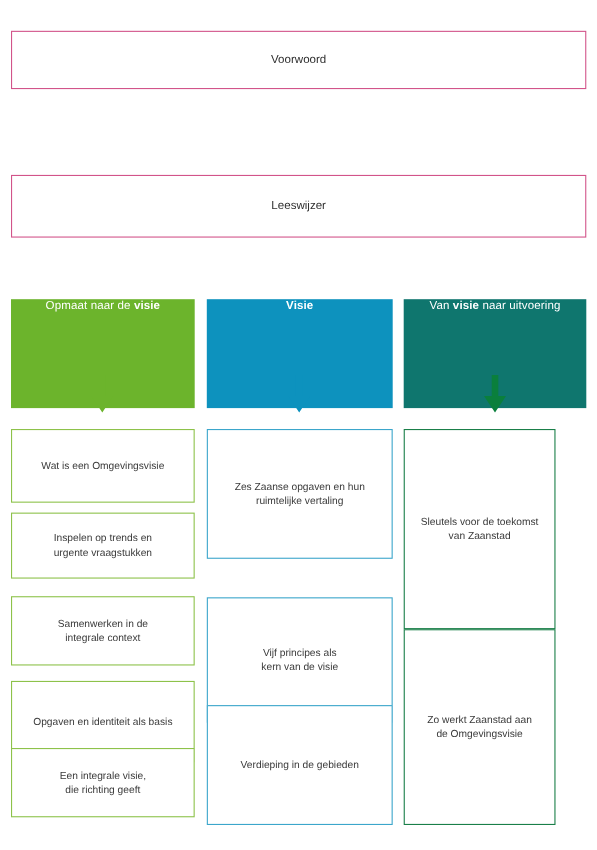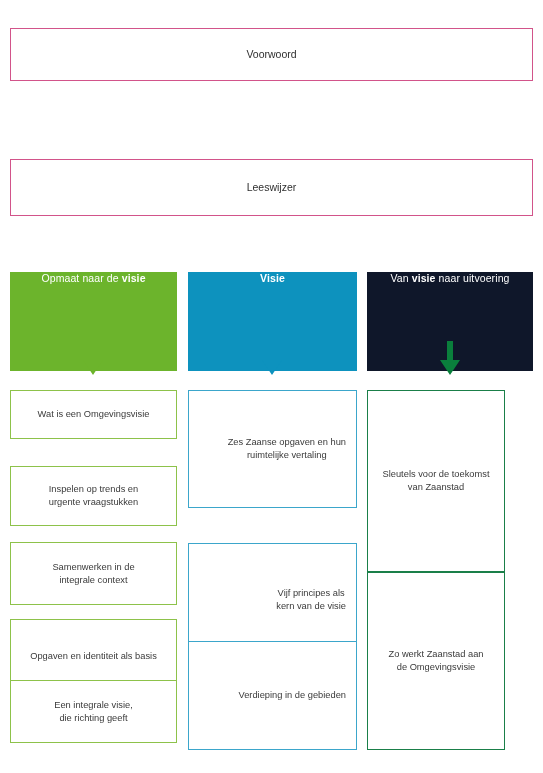--- a/index.html
+++ b/index.html
@@ -76,21 +76,21 @@
     top: 341px;
     width: 24px;
     height: 36px;
   }
   .arrow svg { display: block; width: 24px; height: 36px; }
 
   
   .item-box { font-size: 9.3px; color: #3a3a3a; }
 
   .col-left  .item-box { border: 1.4px solid #8dc24a; }
-  .col-mid   .item-box { border: 1.4px solid #3ba6cb; justify-content: flex-end; }
+  .col-mid   .item-box { border: 1.4px solid #3ba6cb; }
   .col-right .item-box { border: 1.4px solid #1a7f49; }
 
   
   .col-left  .item-box { left: 10px;  width: 167px; }
   .col-mid   .item-box { left: 188px; width: 169px; }
   .col-right .item-box { left: 367px; width: 138px; }
 </style>
 </head>
 <body>
 
@@ -109,21 +109,21 @@
     <span class="label"><span>Opmaat naar de </span><b>visie</b><span></span></span>
   </div>
 
   <div class="arrow" style="left:81px;">
     <svg viewBox="0 0 24 36" xmlns="http://www.w3.org/2000/svg" aria-hidden="true">
       <polygon points="9,0 15,0 15,19 22,19 12,34 2,19 9,19" fill="#6cb42c"></polygon>
     </svg>
   </div>
 
   <div class="col-left">
-    <div class="box item-box" style="top:390px; height:49px;">
+    <div class="box item-box" style="top:390px; height:67px;">
       <span class="label">Wat is een Omgevingsvisie</span>
     </div>
     <div class="box item-box" style="top:466px; height:60px;">
       <span class="label">Inspelen op trends en
 urgente vraagstukken</span>
     </div>
     <div class="box item-box" style="top:542px; height:63px;">
       <span class="label">Samenwerken in de
 integrale context</span>
     </div>
@@ -153,21 +153,21 @@
     </div>
     <div class="box item-box" style="top:518px; height:114px;margin-top:25px;">
       <span class="label">Vijf principes als
 kern van de visie</span>
     </div>
     <div class="box item-box" style="top:641px; height:109px;">
       <span class="label">Verdieping in de gebieden</span>
     </div>
   </div>
 
-  <div class="header-block" style="left:367px; width:166px; background:#0f172a;">
+  <div class="header-block" style="left:367px; width:166px; background:#0f766e;">
     <span class="label"><span>Van </span><b>visie</b><span> naar uitvoering</span></span>
   </div>
 
   <div class="arrow" style="left:438px;">
     <svg viewBox="0 0 24 36" xmlns="http://www.w3.org/2000/svg" aria-hidden="true">
       <polygon points="9,0 15,0 15,19 22,19 12,34 2,19 9,19" fill="#0a7f3c"></polygon>
     </svg>
   </div>
 
   <div class="col-right">

